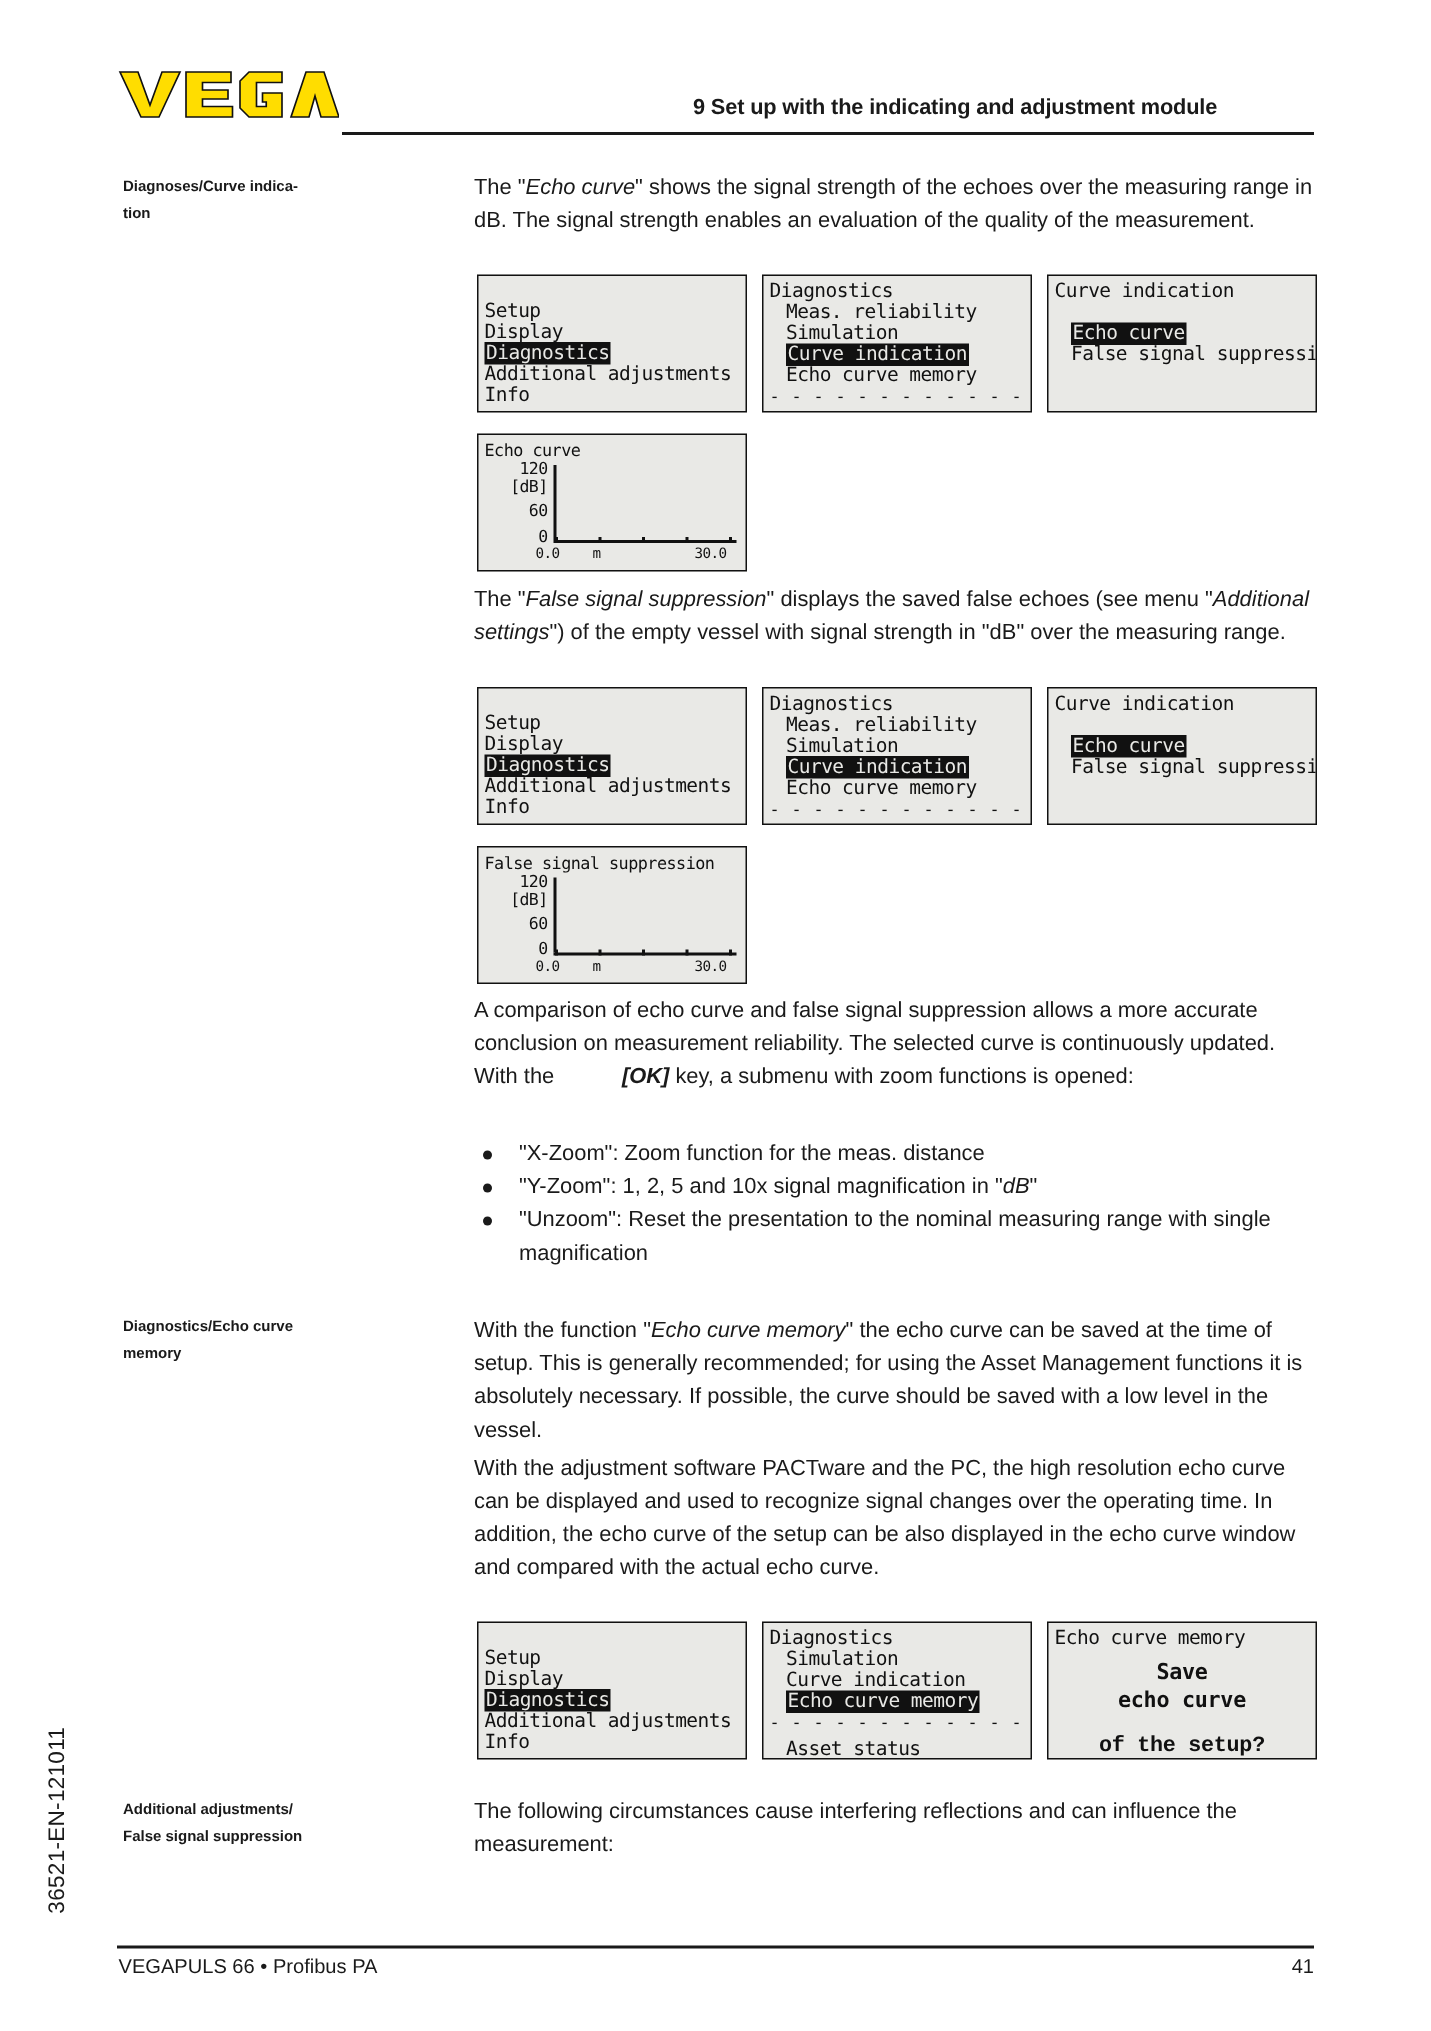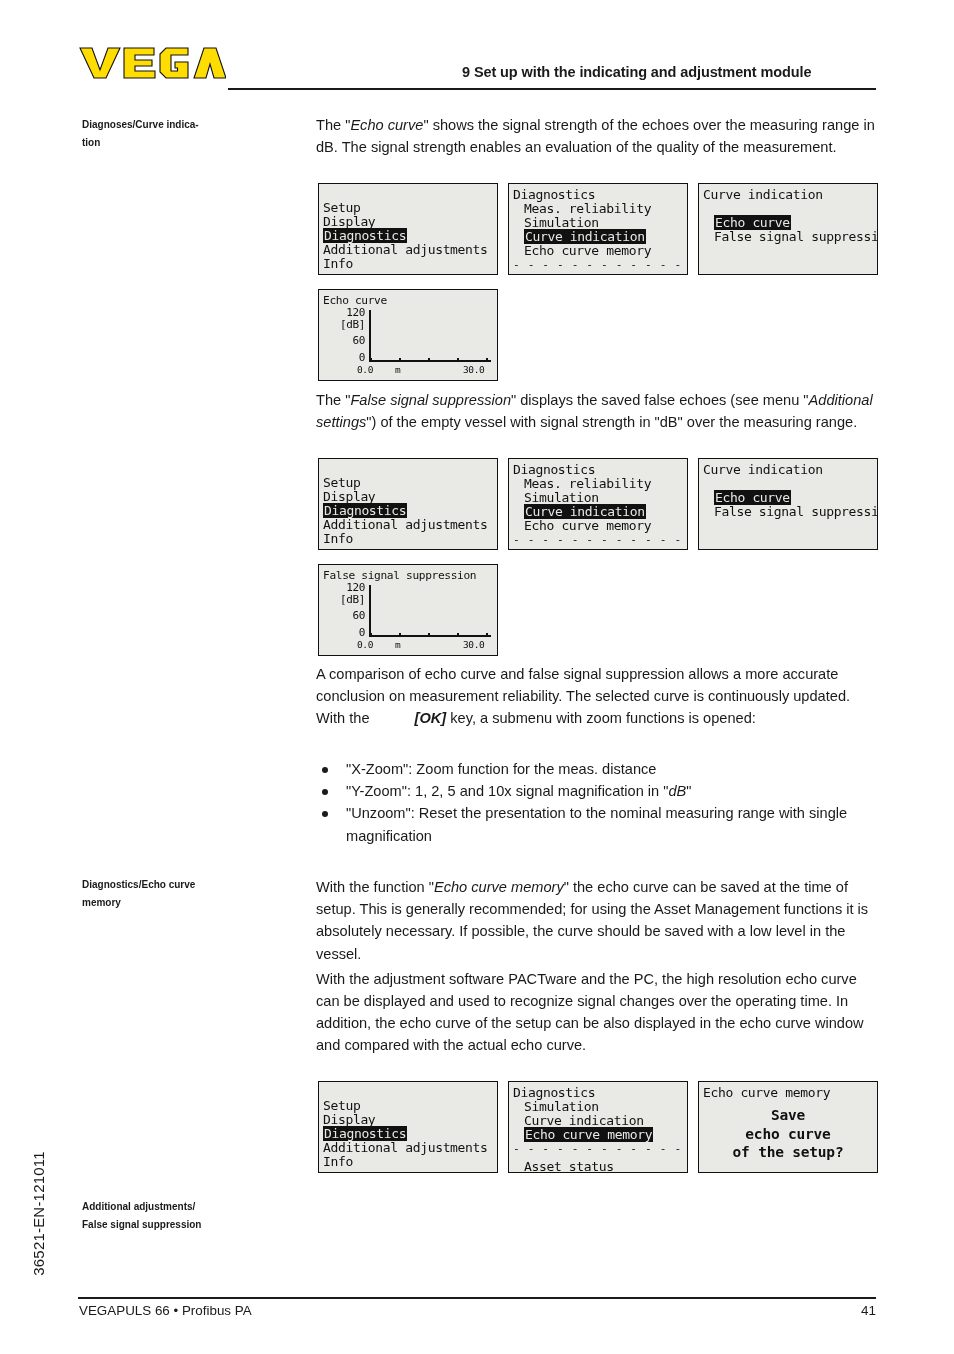--- a/index.html
+++ b/index.html
@@ -435,28 +435,31 @@
       <div class="lcd-line indent" style="margin-top:4px;">Asset status</div>
 
     </div>
   </div>
 
   <div class="lcd" style="left:698px; top:1081px; width:180px; height:92px;">
     <div class="lcd-inner">
       <div class="lcd-line">Echo curve memory</div>
       <div class="lcd-big">Save</div>
       <div class="lcd-big" style="margin-top:0;">echo curve</div>
-      <div class="lcd-big" style="margin-top:0;">of the setup?</div>
+      <div class="lcd-big" style="margin-top:12px;font-family:Liberation Mono, monospace;">of the setup?</div>
     </div>
   </div>
 
   <div class="marg" style="top:1198px;">
     <span style="white-space:pre-line;">Additional adjustments/
 False signal suppression</span>
   </div>
 
+  <div class="body-col" style="top:1197px;">
+    <p>The following circumstances cause interfering reflections and can influence the measurement:</p>
+  </div>
 
 
   <div class="footer-rule"></div>
   <div class="footer-left">VEGAPULS 66 • Profibus PA</div>
   <div class="footer-right">41</div>
 
 </div>
 
 </body></html>

